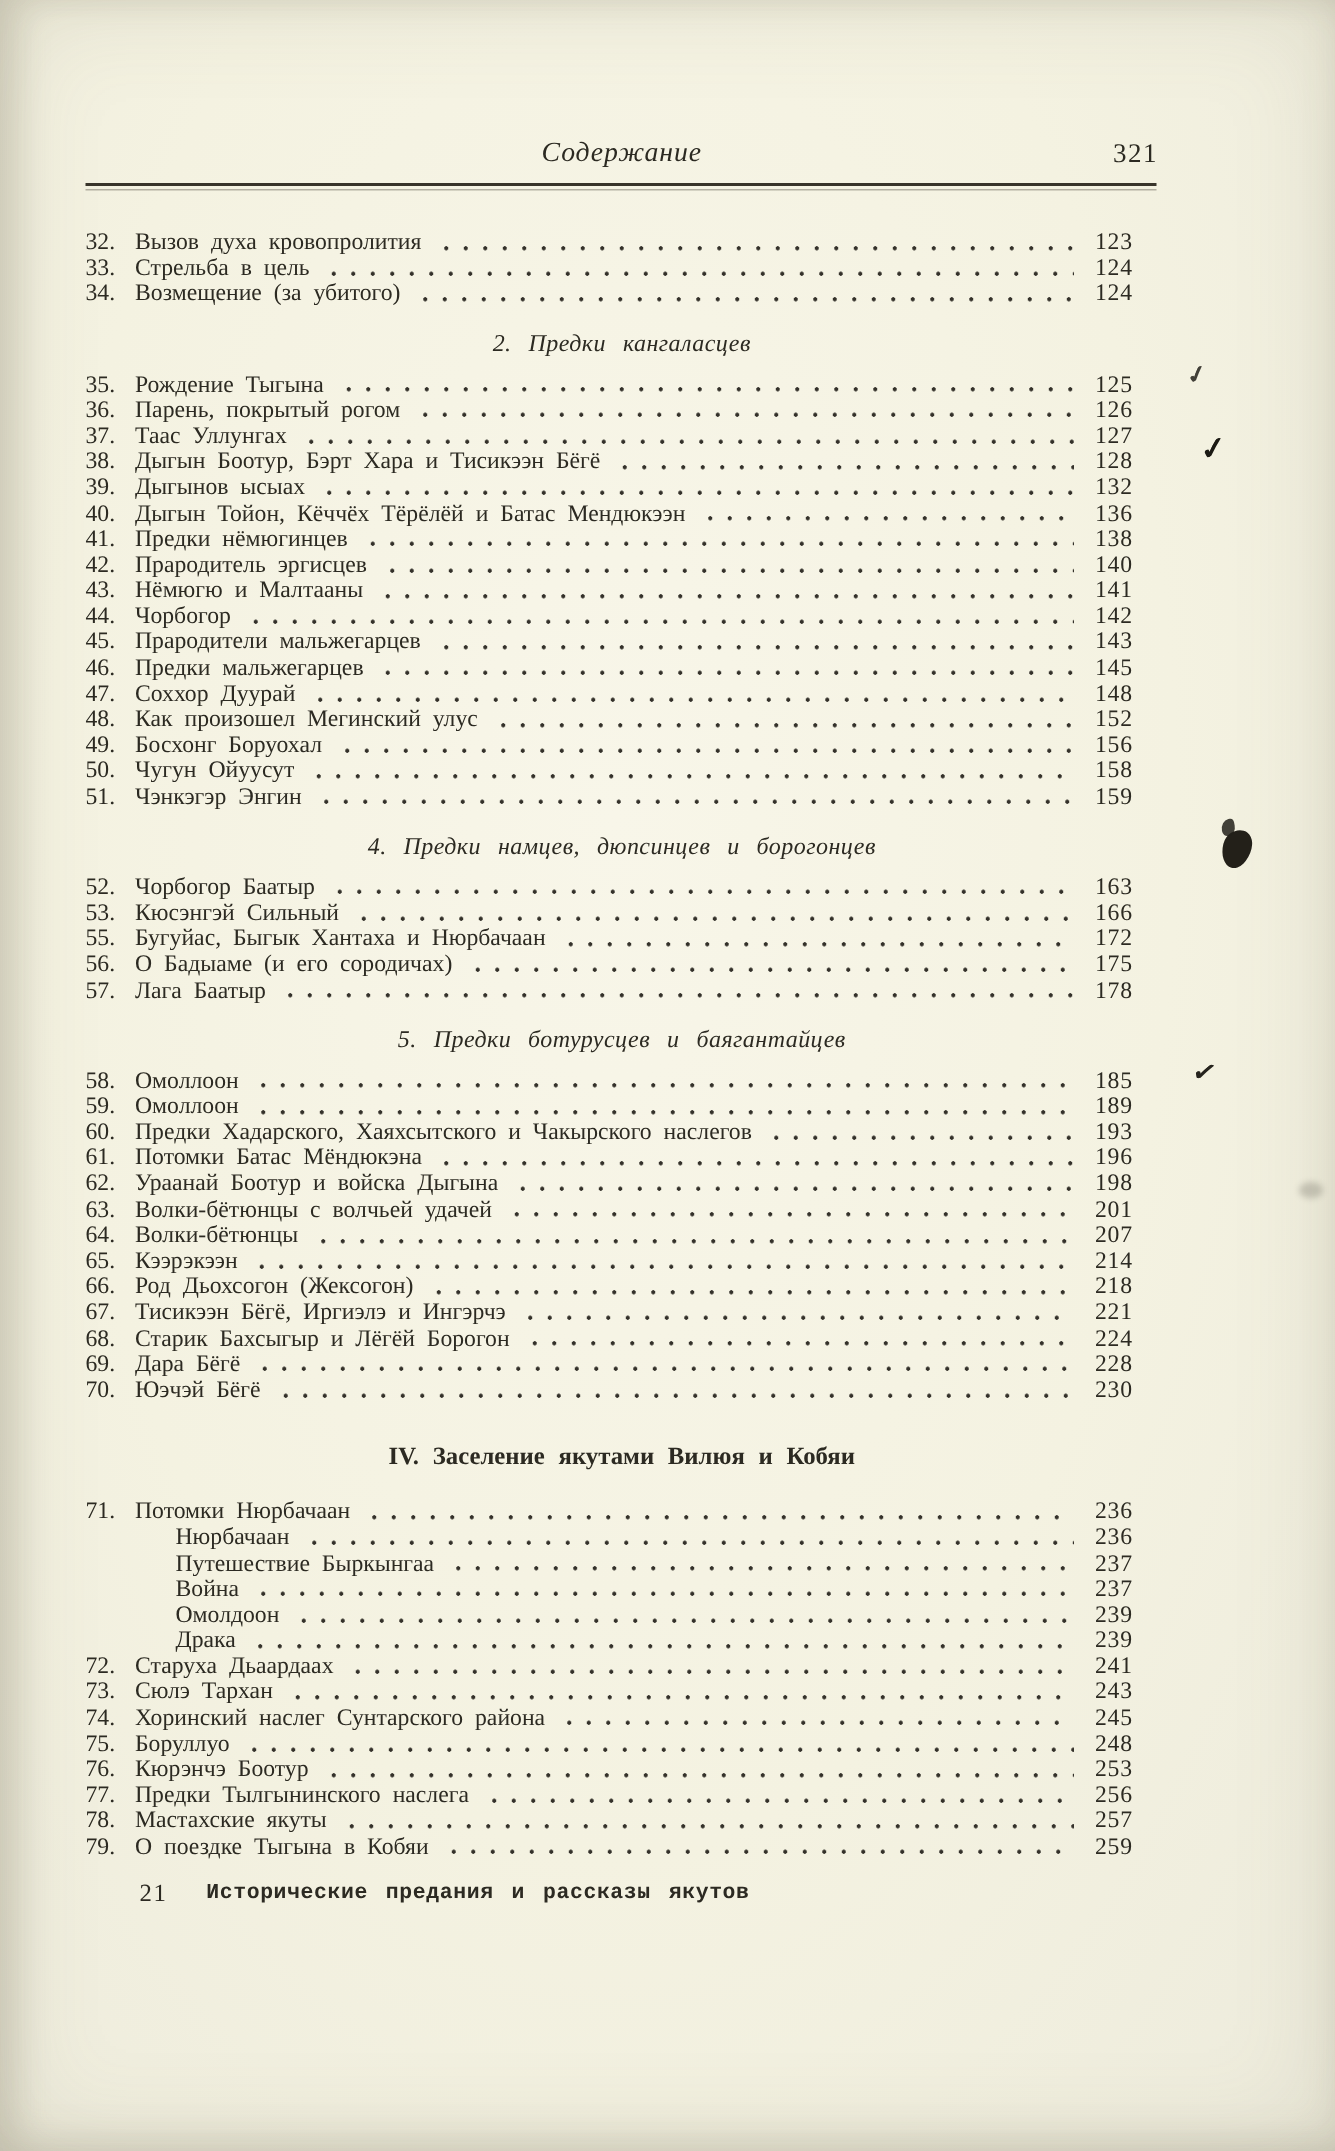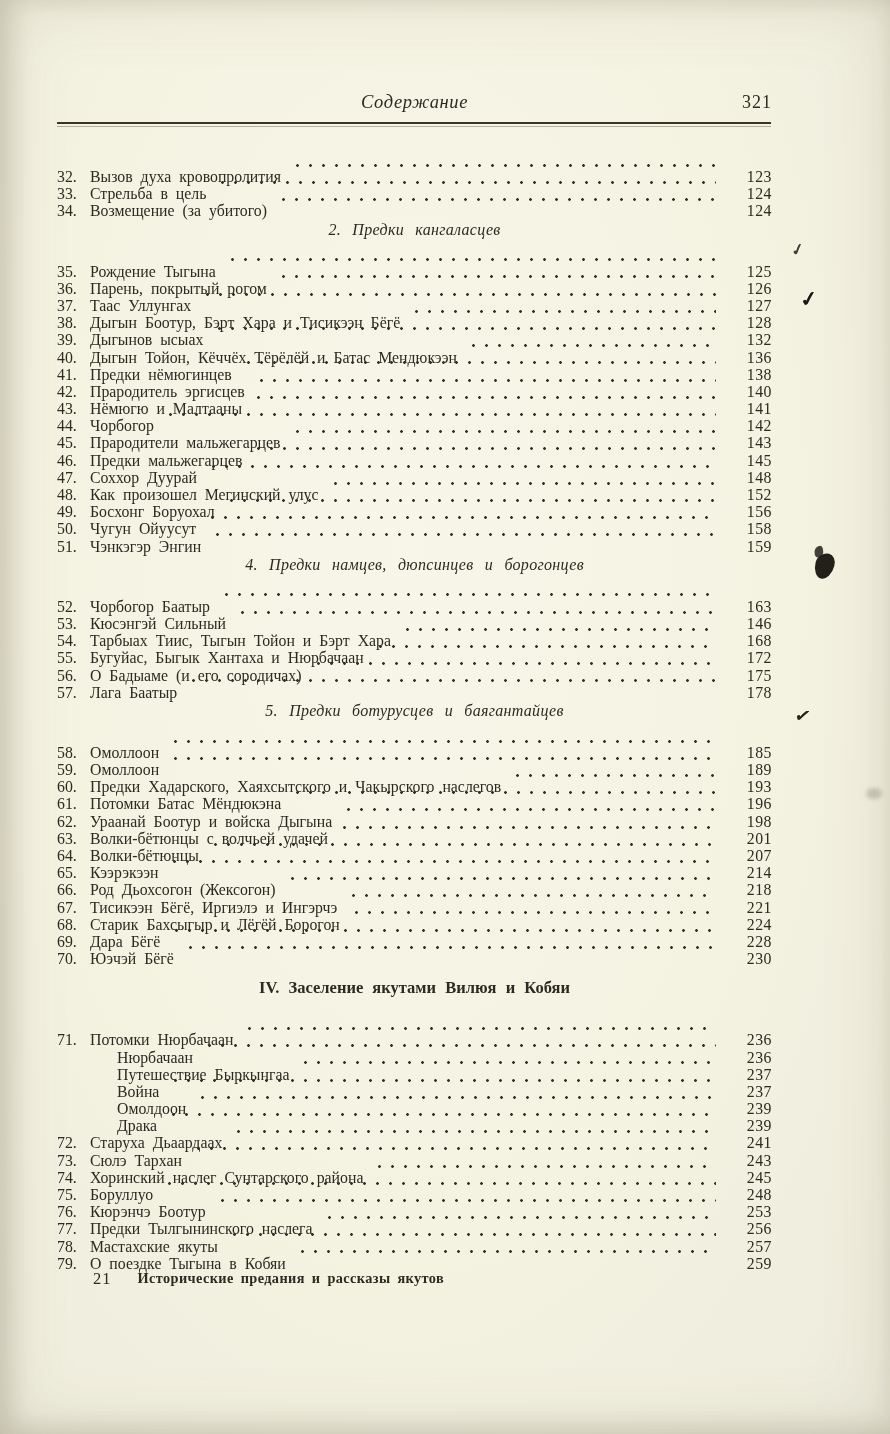--- a/index.html
+++ b/index.html
@@ -21,37 +21,37 @@
     font-style: italic; font-size: 18.5px; letter-spacing: 0.6px;
   }
   .header-page { position: absolute; right: 0; top: 0; font-size: 18px; letter-spacing: 1px; }
   .rule { position: absolute; top: 122px; left: 57px; width: 714px; border-top: 2.4px solid #38342a; }
   .rule::after { content: ''; display: block; margin-top: 2px; border-top: 1px solid rgba(56,52,42,0.35); }
 
   
   .toc { position: absolute; top: 153px; left: 57px; width: 715px; }
   .row { display: flex; align-items: baseline; height: 17.2px; line-height: 17.2px; font-size: 15.8px; white-space: nowrap; }
   .num { flex: 0 0 33px; }
-  .title { word-spacing: 4px; margin-top: 15px; }
+  .title { word-spacing: 4px; }
   .row.sub .title { padding-left: 27px; }
   .leader {
     flex: 1 1 auto; align-self: flex-end; height: 3px;
     margin: 0 14px 3.5px 10px;
     background-image: radial-gradient(circle, #34312a 1.2px, rgba(0,0,0,0) 1.55px);
     background-size: 13px 3px; background-repeat: repeat-x;
   }
-  .page-num { flex: 0 0 42px; text-align: right; letter-spacing: 0.5px; font-family: Liberation Serif, serif; }
+  .page-num { flex: 0 0 42px; text-align: left; letter-spacing: 0.5px; font-family: Liberation Serif, serif; }
   .heading { text-align: center; font-size: 16px; margin: 16px 0 9px; }
   .heading.italic { font-style: italic; word-spacing: 7px; letter-spacing: 0.3px; }
   .heading.bold { font-weight: bold; font-size: 16.5px; word-spacing: 5px; margin: 26px 0 18px; }
 
   
   .footer { display: flex; align-items: center; margin-top: 12px; }
   .footer-sig { margin-left: 36px; font-size: 16.5px; letter-spacing: 1px; }
-  .footer-book { margin-left: 26px; font-size: 14.3px; font-weight: 600; letter-spacing: 0.4px; word-spacing: 3px; }
+  .footer-book { margin-left: 26px; font-size: 14.3px; font-weight: 600; letter-spacing: 0.4px; word-spacing: 3px; font-family: Liberation Mono, monospace; }
 
   
   .mark-check {
     position: absolute; color: #1c1a14; font-weight: 900;
     font-family: "DejaVu Sans", sans-serif;
     text-shadow: 0.6px 0 currentColor, -0.3px 0.3px currentColor;
   }
   .mark-blob { position: absolute; background: #18150f; border-radius: 58% 42% 52% 48% / 45% 40% 60% 55%; }
   .mark-blob::before {
     content: ''; position: absolute; left: -4px; top: -5px; width: 9px; height: 11px;
@@ -202,27 +202,21 @@
         <div class="row">
           <span class="num">52.</span>
           <span class="title">Чорбогор Баатыр</span>
           <span class="leader"></span>
           <span class="page-num">163</span>
         </div>
         <div class="row">
           <span class="num">53.</span>
           <span class="title">Кюсэнгэй Сильный</span>
           <span class="leader"></span>
-          <span class="page-num">146</span>
-        </div>
-        <div class="row">
-          <span class="num">54.</span>
-          <span class="title">Тарбыах Тиис, Тыгын Тойон и Бэрт Хара</span>
-          <span class="leader"></span>
-          <span class="page-num">168</span>
+          <span class="page-num">166</span>
         </div>
         <div class="row">
           <span class="num">55.</span>
           <span class="title">Бугуйас, Быгык Хантаха и Нюрбачаан</span>
           <span class="leader"></span>
           <span class="page-num">172</span>
         </div>
         <div class="row">
           <span class="num">56.</span>
           <span class="title">О Бадыаме (и его сородичах)</span>

